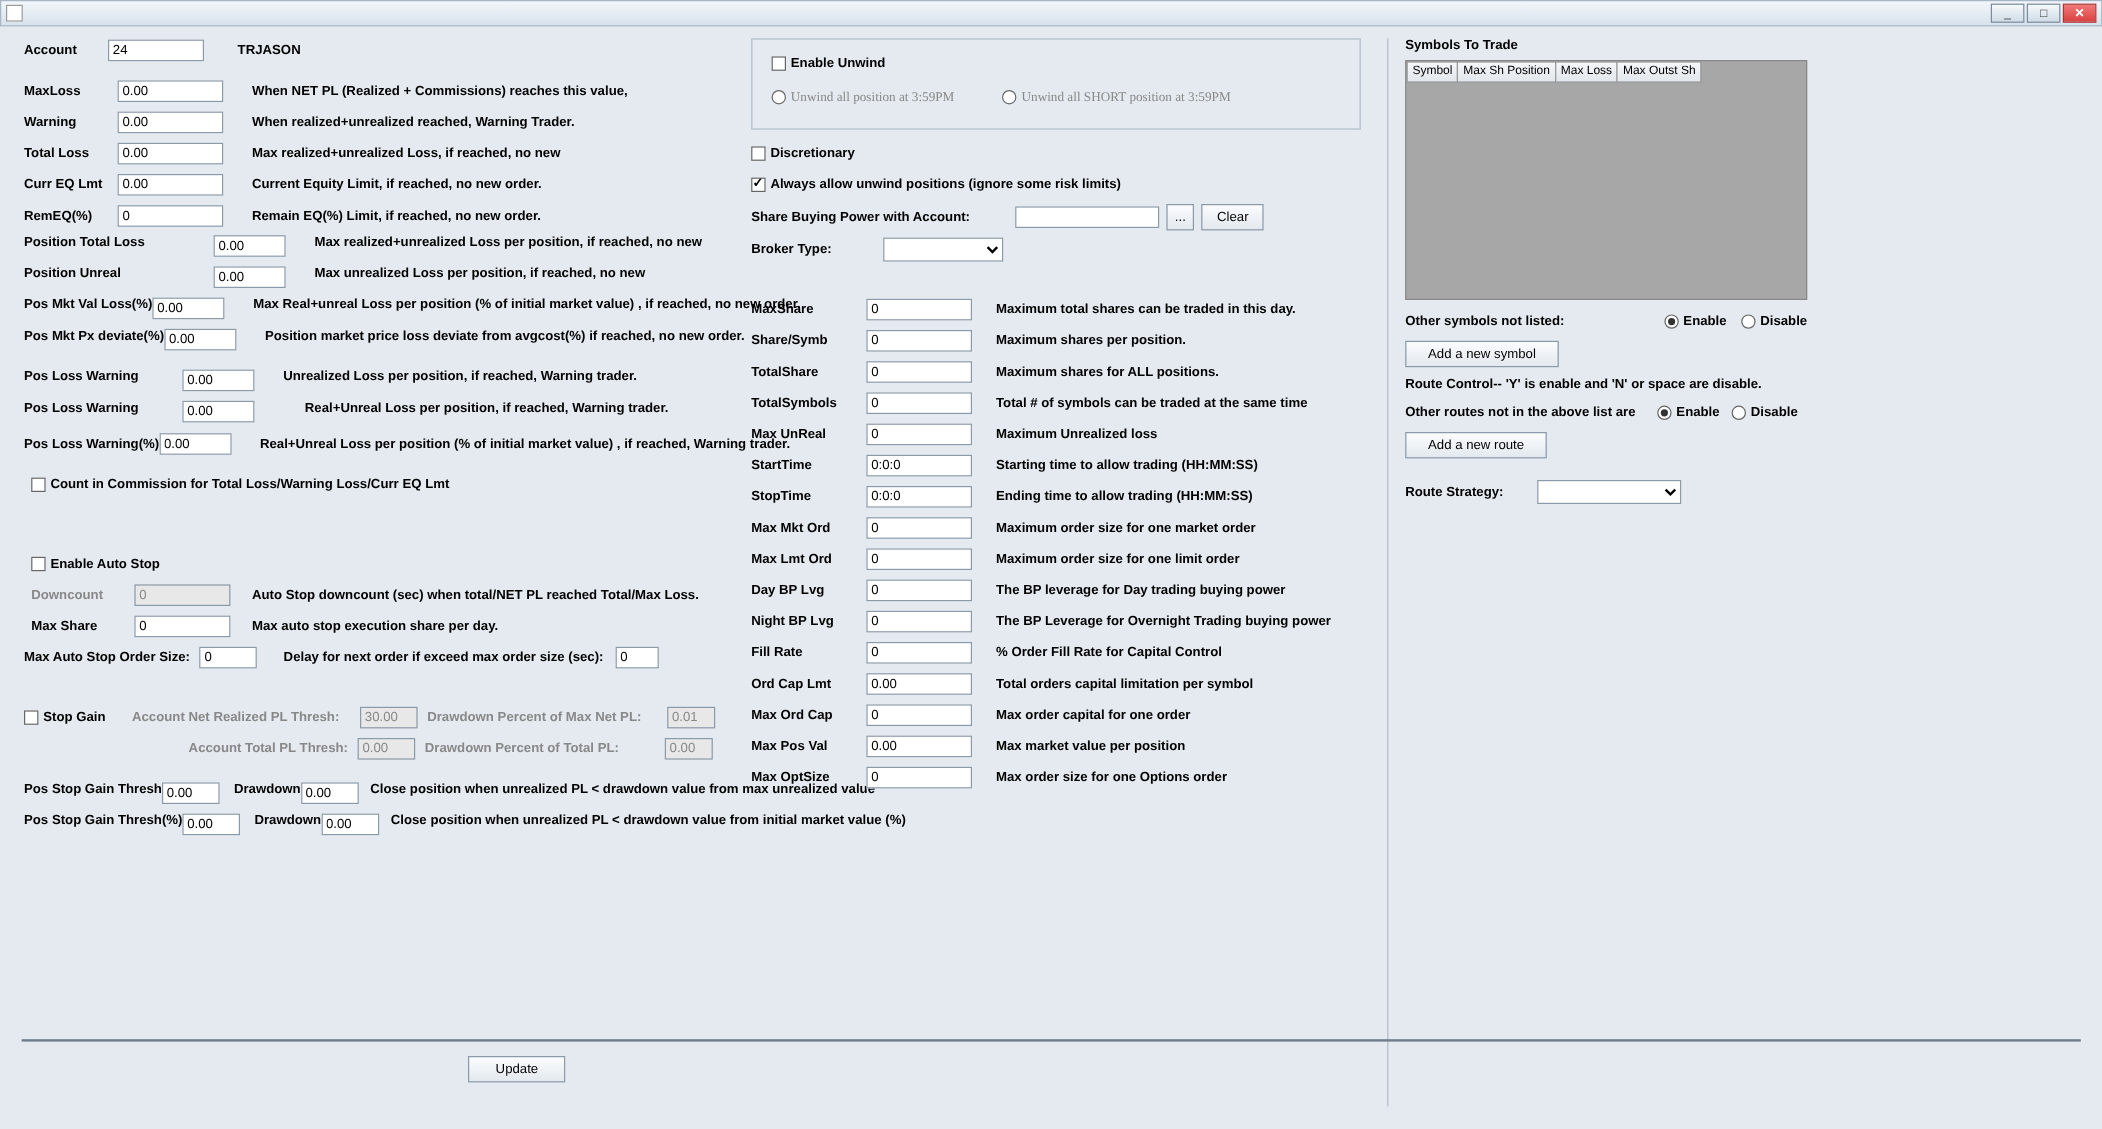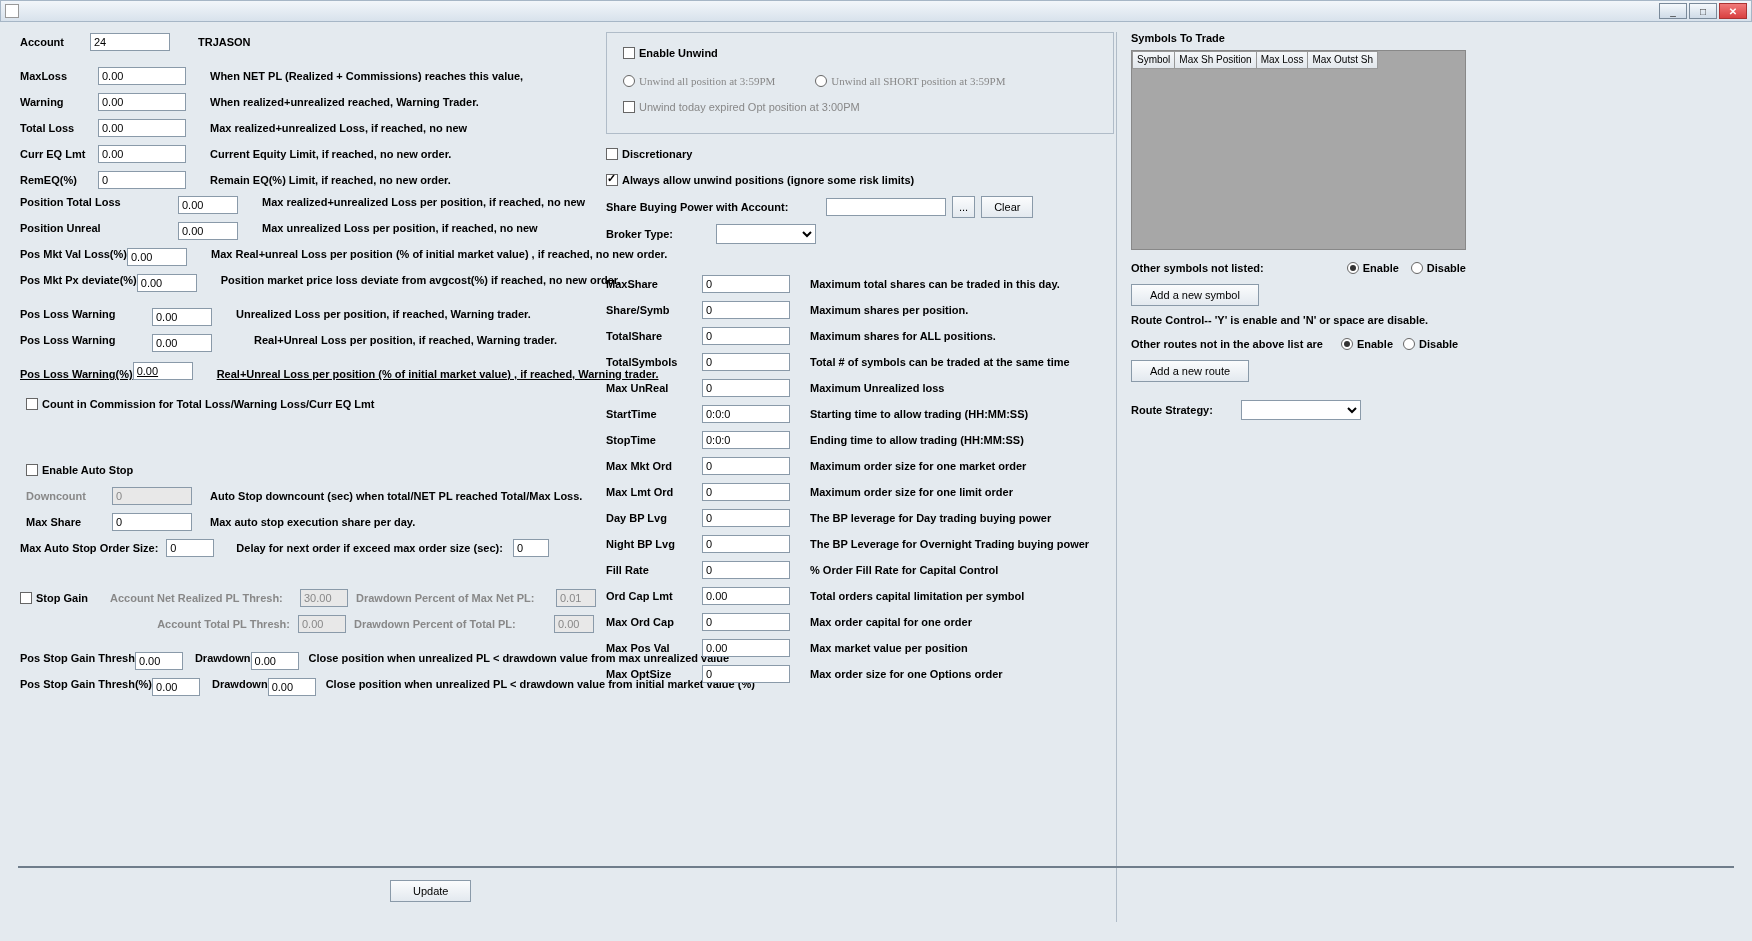--- a/index.html
+++ b/index.html
@@ -27,21 +27,21 @@
 }
 .win-btns { margin-left: auto; display: flex; gap: 2px; }
 .win-btn {
   width: 28px; height: 16px;
   border: 1px solid #7a8a9a;
   background: linear-gradient(#f5f9fc,#cfdbe7);
   display: flex; align-items: center; justify-content: center;
   font-size: 10px; color: #333;
 }
 .win-btn.close { background: linear-gradient(#f07a7a,#d94040); color:#fff; border-color:#a33; font-weight:bold;}
-.content { display:flex; padding: 10px 12px 0 20px; gap: 2px; height: 900px;}
+.content { display:flex; padding: 10px 12px 0 20px; gap: 22px; height: 900px;}
 .col1 { width: 584px; }
 .col2 { width: 508px; }
 .col3 { width: 350px; }
 
 .row { display:flex; align-items:center; margin-bottom: 6px; min-height:20px;}
 .lbl { white-space: nowrap; }
 input[type=text] {
   font-family: inherit; font-size:11px;
   height: 18px; padding: 1px 3px;
   background:#fff; border:1px solid #8a9aa9;
@@ -164,21 +164,21 @@
         <div class="row" style="align-items:flex-start;">
           <span class="lbl bold" style="width:132px;">Pos Loss Warning</span>
           <input type="text" style="width: 60px;" value="0.00">
           <span class="lbl bold" style="margin-left:24px;flex:1;">Unrealized Loss per position, if reached, Warning trader.</span>
         </div>
         <div class="row" style="align-items:flex-start;">
           <span class="lbl bold" style="width:132px;">Pos Loss Warning</span>
           <input type="text" style="width: 60px;" value="0.00">
           <span class="lbl bold" style="margin-left:24px;flex:1;padding-left:18px;">Real+Unreal Loss per position, if reached, Warning trader.</span>
         </div>
-        <div class="row" style="align-items:flex-end;text-decoration:underline;">
+        <div class="row" style="align-items:center;">
           <span class="lbl bold" style="width:132px;">Pos Loss Warning(%)</span>
           <input type="text" style="width: 60px;" value="0.00">
           <span class="lbl bold" style="margin-left:24px;flex:1;">Real+Unreal Loss per position (% of initial market value) , if reached, Warning trader.</span>
         </div>
       </div>
 
     <div style="margin-top:14px;">
       <div class="row bold" style="margin-left:6px;">
         <span class="chk"></span>
         <span class="lbl">Count in Commission for Total Loss/Warning Loss/Curr EQ Lmt</span>
@@ -246,24 +246,20 @@
         <span class="chk"></span>
         <span>Enable Unwind</span>
       </div>
       <div class="row disabled" style="margin-top:8px;font-family:Liberation Serif, serif;">
         <span class="rad"></span>
         <span>Unwind all position at 3:59PM</span>
         <span style="width:40px;"></span>
         <span class="rad"></span>
         <span>Unwind all SHORT position at 3:59PM</span>
       </div>
-      <div class="row disabled">
-        <span class="chk"></span>
-        <span>Unwind today expired Opt position at 3:00PM</span>
-      </div>
     </div>
 
     <div class="row bold">
         <span class="chk"></span>
         <span>Discretionary</span>
       </div>
     <div class="row bold">
         <span class="chk checked"></span>
         <span>Always allow unwind positions (ignore some risk limits)</span>
       </div>

